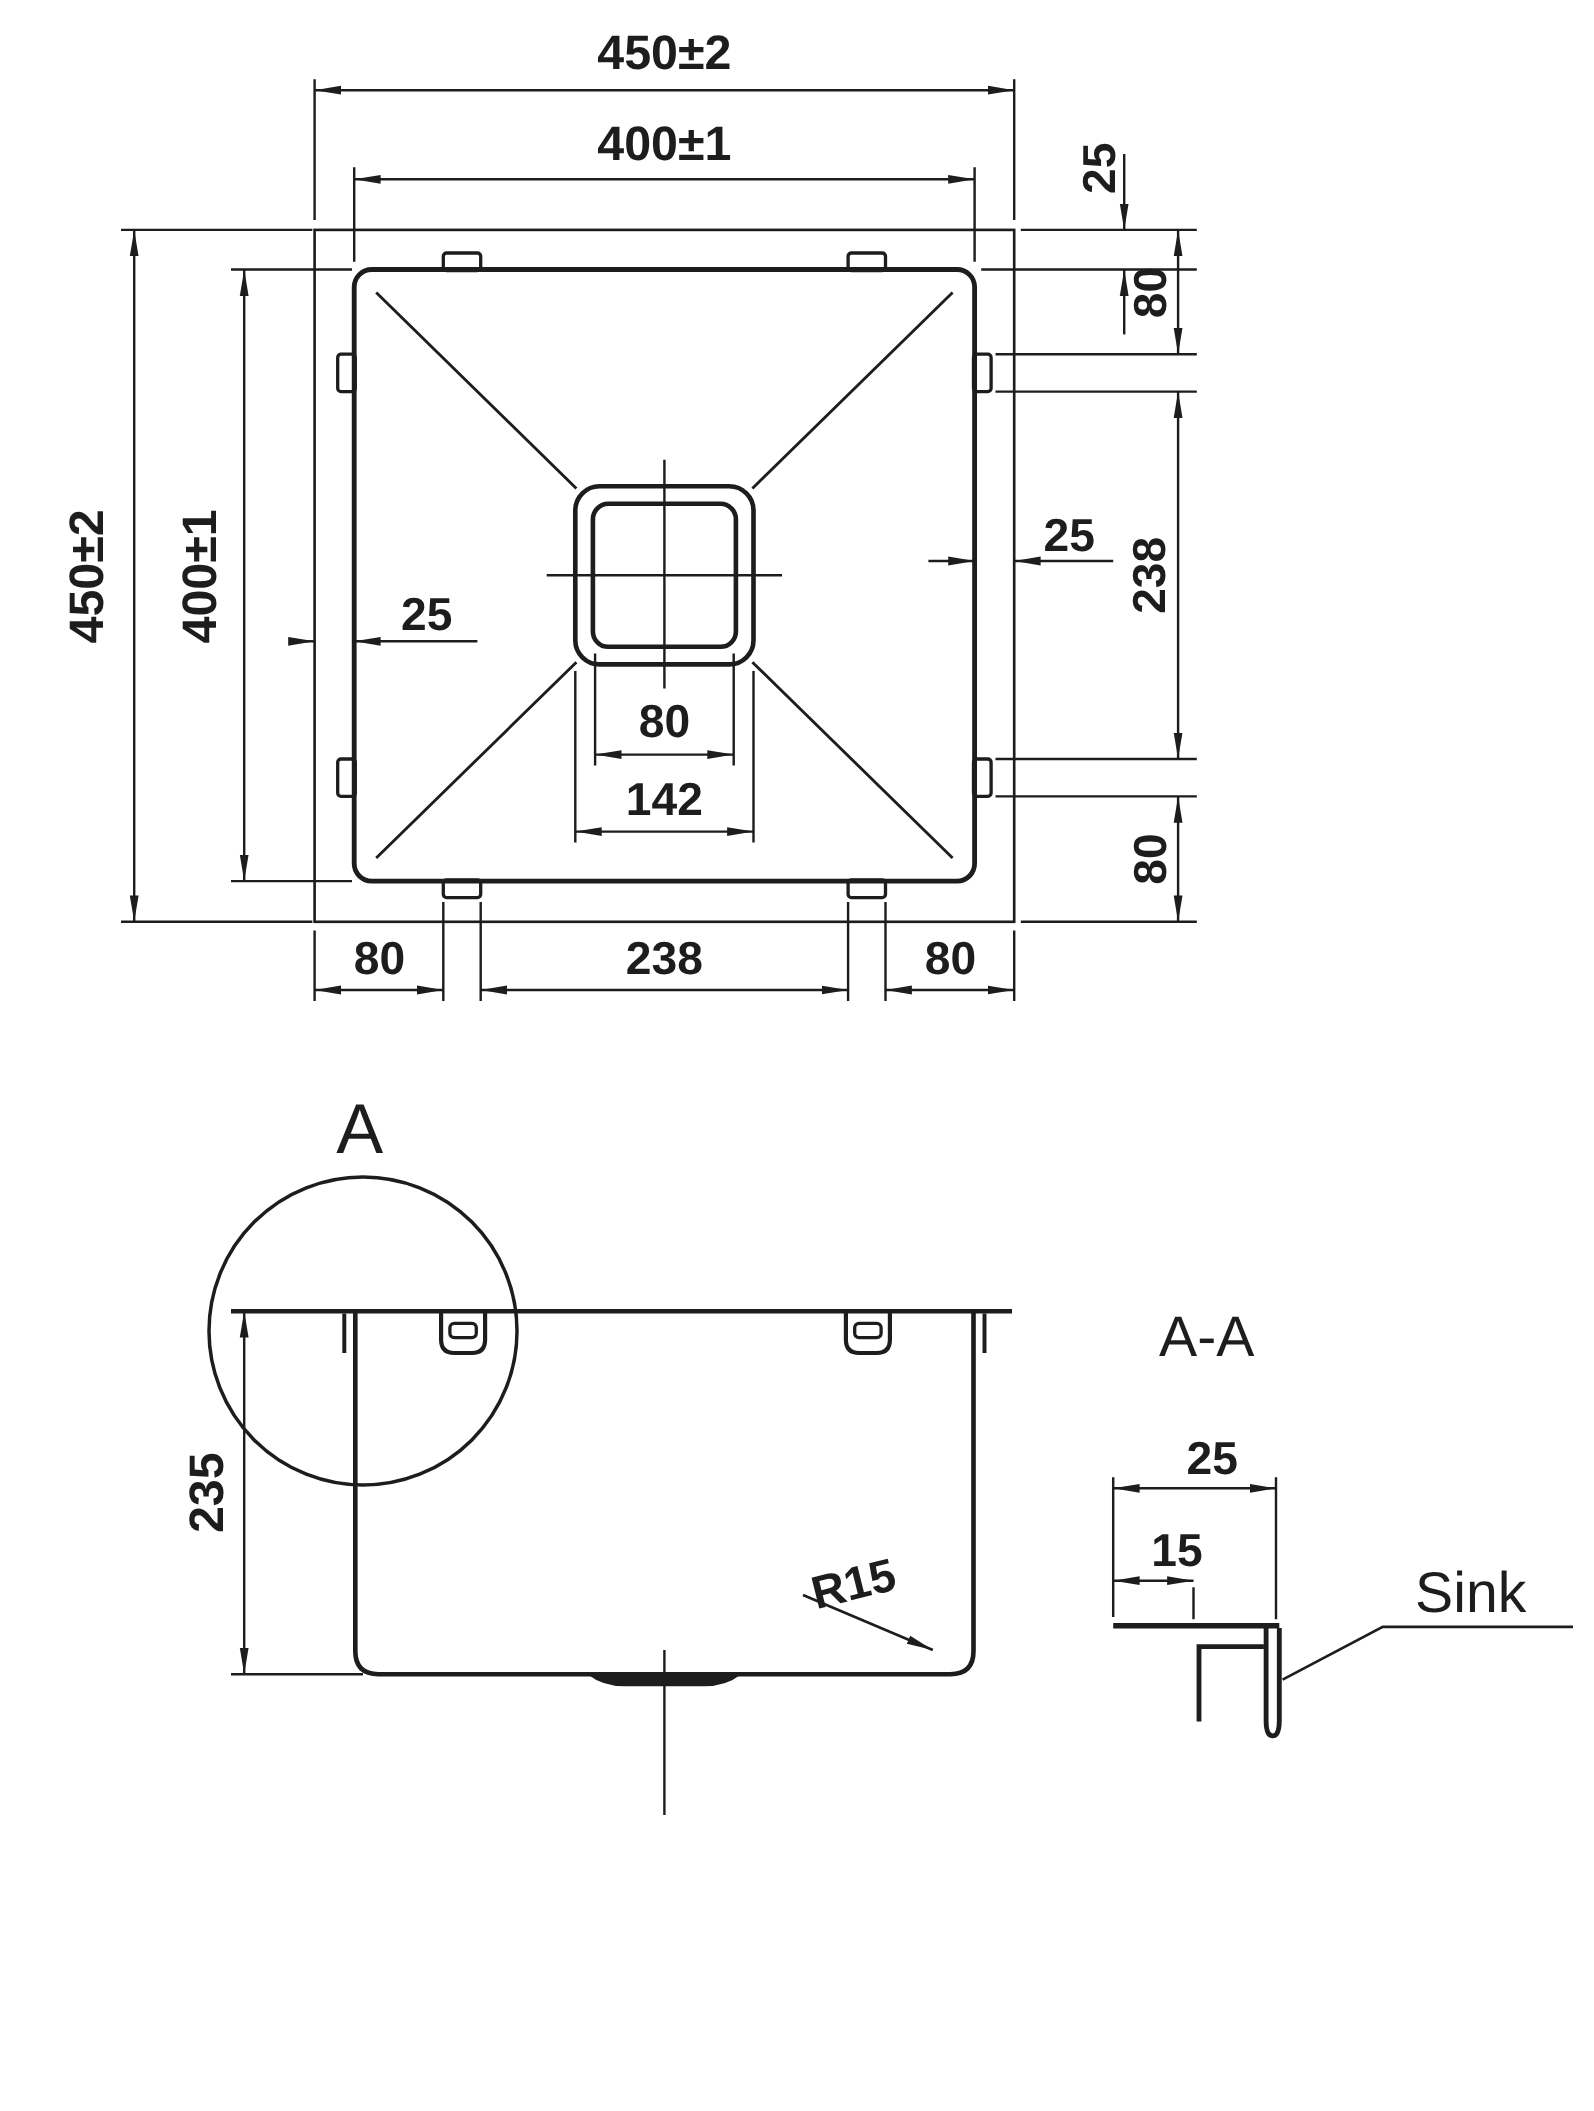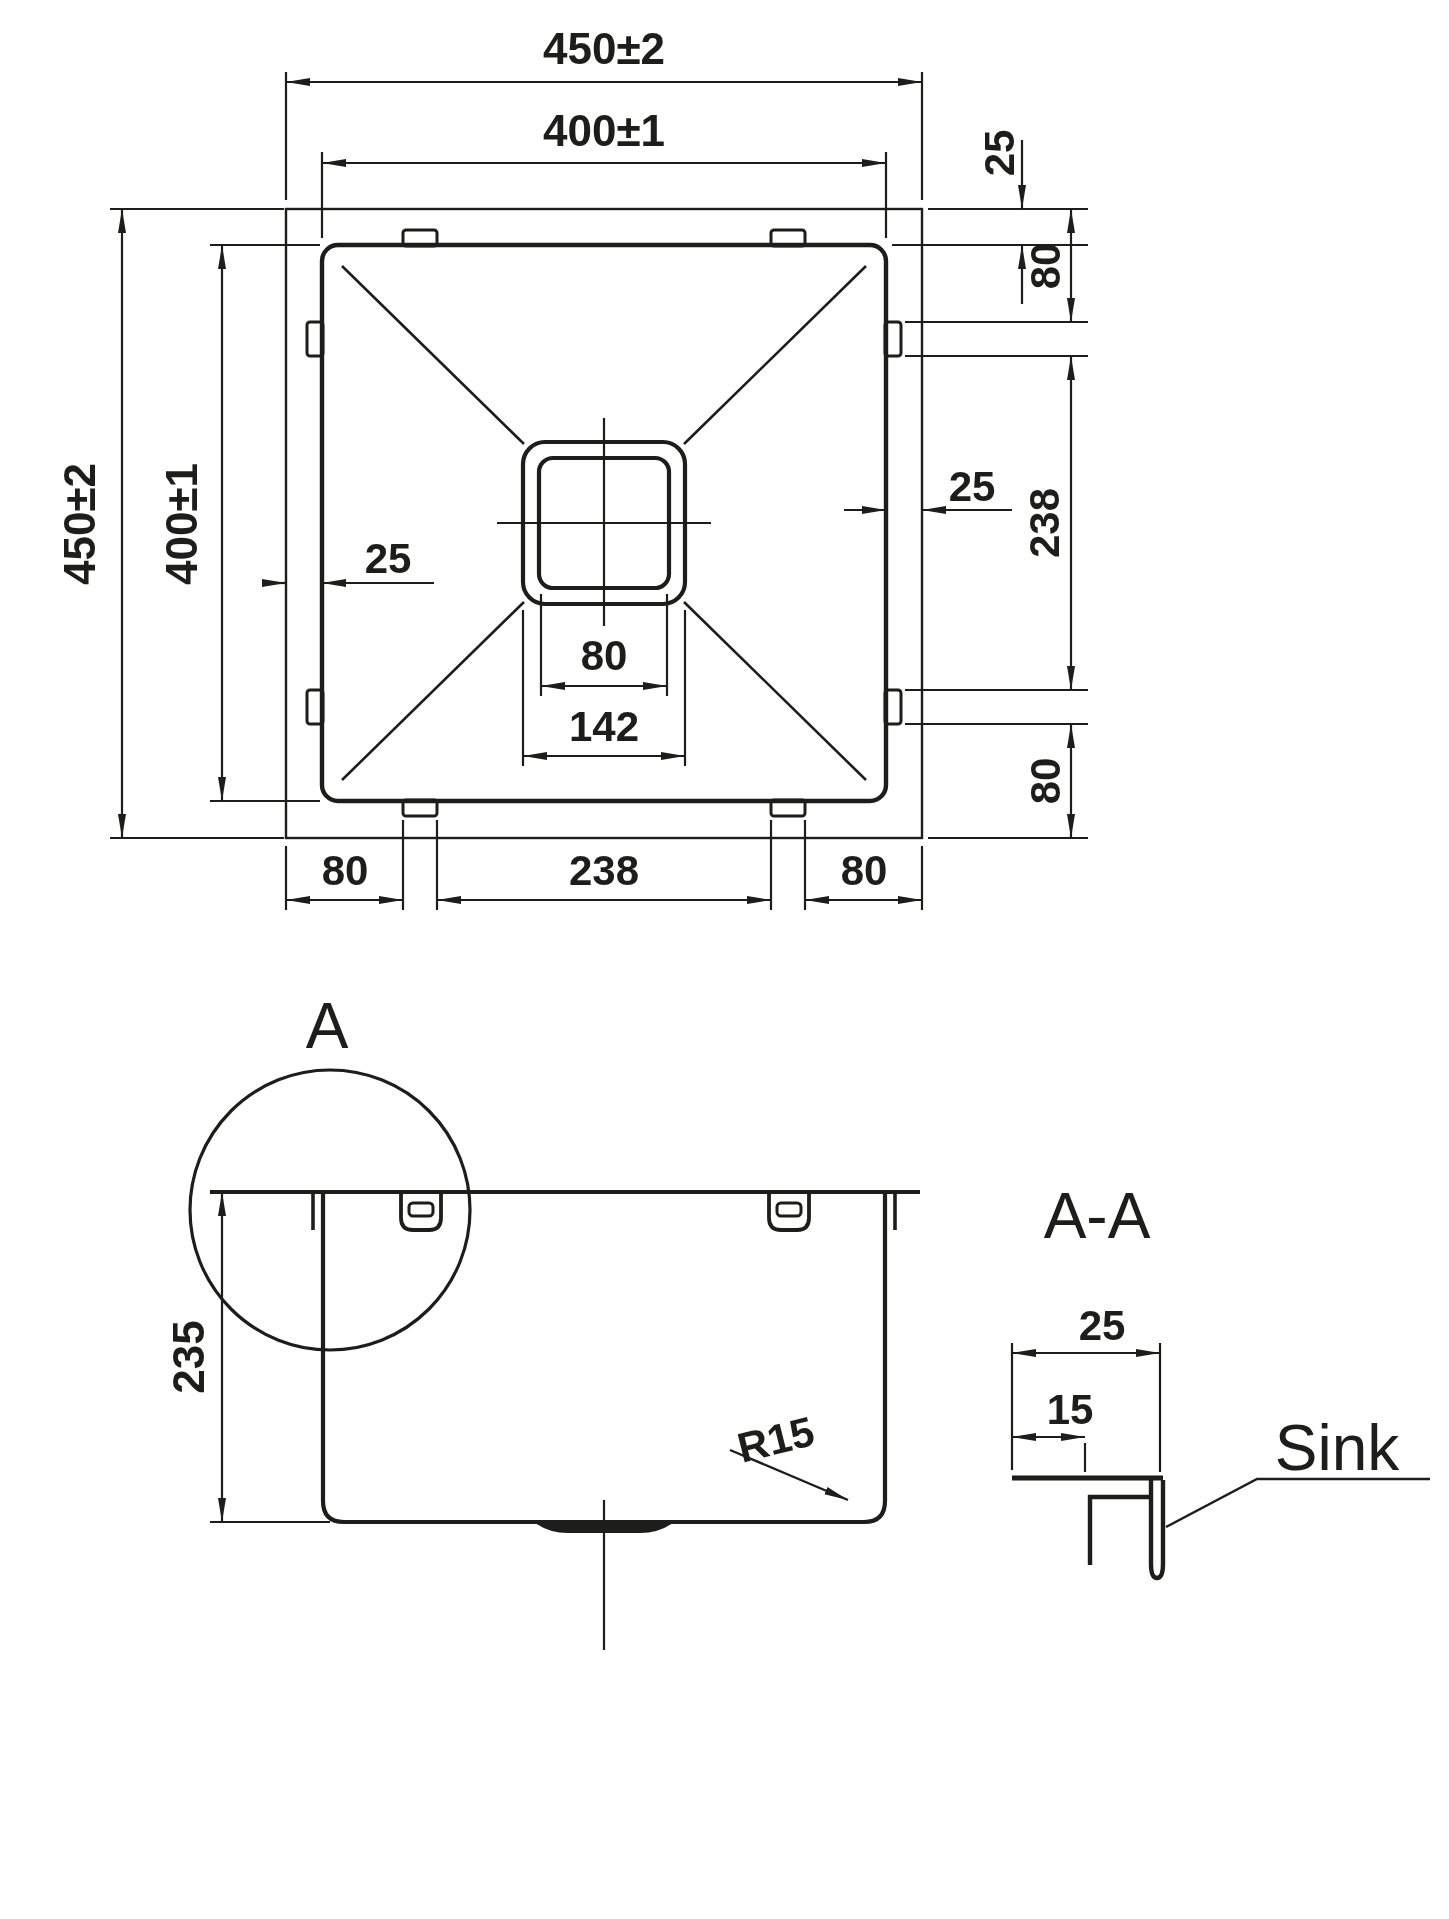--- a/index.html
+++ b/index.html
@@ -4,21 +4,21 @@
 <style>
   html,body{margin:0;padding:0;background:#ffffff;}
   .sheet{position:relative;width:1449px;height:1919px;background:#ffffff;overflow:hidden;
          font-family:"Liberation Sans",sans-serif;color:#1d1d1b;}
   .sheet svg{position:absolute;left:0;top:0;}
   .lbl{position:absolute;transform:translate(-50%,-50%);white-space:nowrap;color:#1d1d1b;line-height:1;}
   .dim{font-size:44px;font-weight:700;}
   .dim-s{font-size:42px;font-weight:700;}
   .rot{transform:translate(-50%,-50%) rotate(-90deg);}
   .r15{transform:translate(-50%,-50%) rotate(-14deg);}
-  .cap{font-size:64px;font-weight:400;}
+  .cap{font-size:52px;font-weight:400;}
   .capA{font-size:64px;font-weight:400;}
 </style>
 </head>
 <body>
 
 <div class="sheet">
 
 <svg width="1449" height="1919" viewBox="0 0 1449 1919">
   <defs>
     <marker id="arr" markerUnits="userSpaceOnUse" markerWidth="26" markerHeight="12" refX="24" refY="6" orient="auto-start-reverse">

